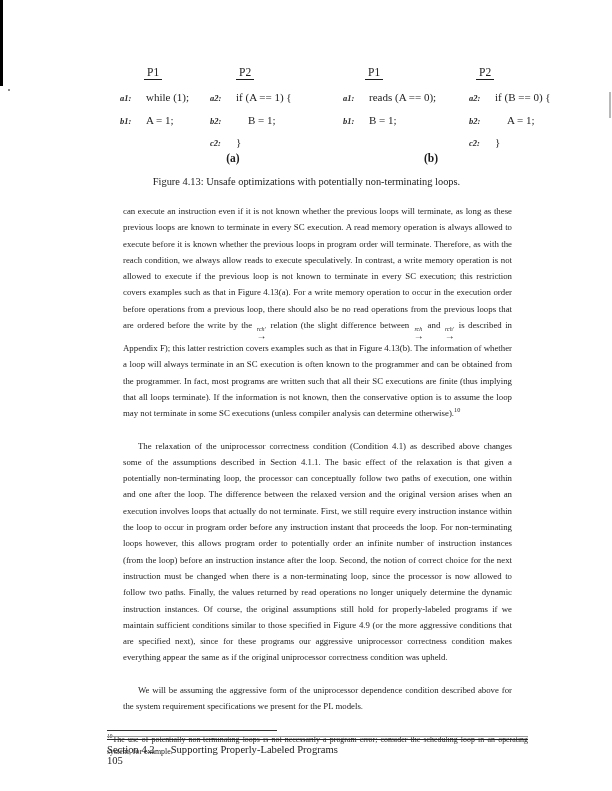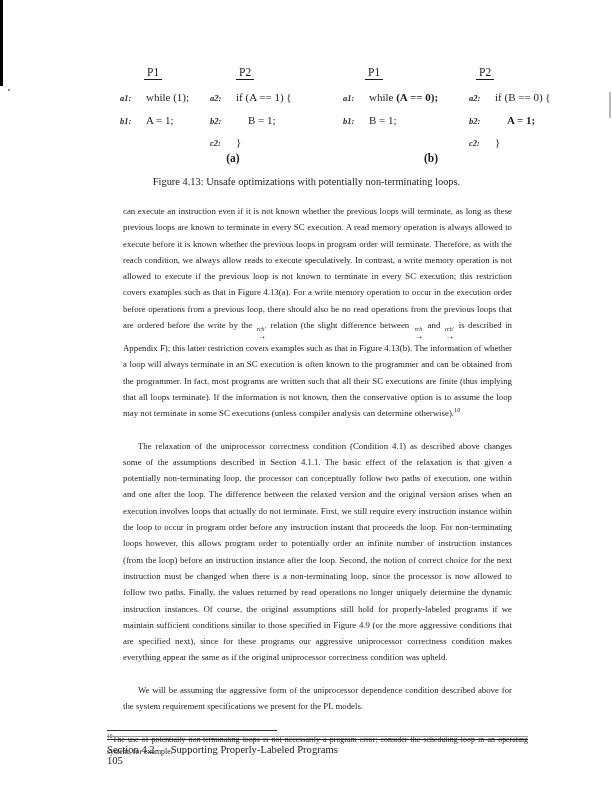--- a/index.html
+++ b/index.html
@@ -17,21 +17,21 @@
 
   
   .fig{position:relative;height:114px;}
   .fig-col{position:absolute;top:0;}
   .fig-header{display:inline-block;font-size:11.5px;border-bottom:1.2px solid #1c1c1c;
     padding:0 3px 1px 3px;margin-bottom:11px;}
   .fig-row{display:flex;align-items:flex-start;height:22.5px;}
   .tag{font-style:italic;font-size:8.5px;width:26px;flex:none;padding-top:2px;color:#2a2a2a;font-weight:bold;}
   .code{font-size:11px;white-space:pre;}
   .code.ind{padding-left:12px;}
-  .code b{font-weight:bold;}
+  .code b{font-weight:normal;}
   .fig-label{position:absolute;top:90px;transform:translateX(-50%);font-weight:bold;font-size:11.5px;}
 
   .caption{width:421px;margin:0 0 12px -11px;text-align:center;font-size:10.4px;}
 
   
   .para{margin:16px;font-size:8.8px;line-height:16.3px;text-align:justify;}
   .para.indented{text-indent:15px;}
   .fnref{font-size:6.2px;vertical-align:super;line-height:0;}
 
   
@@ -88,21 +88,21 @@
       <div class="fig-row">
           <span class="tag">c2:</span>
           <span class="code"><span>}</span><b></b></span>
         </div>
     </div>
 
     <div class="fig-col" style="left:236px">
       <div class="fig-header" style="margin-left:22px">P1</div>
       <div class="fig-row">
           <span class="tag">a1:</span>
-          <span class="code"><span>while </span><b>(A == 0);</b></span>
+          <span class="code"><span>reads </span><b>(A == 0);</b></span>
         </div>
       <div class="fig-row">
           <span class="tag">b1:</span>
           <span class="code"><span>B = 1;</span><b></b></span>
         </div>
     </div>
 
     <div class="fig-col" style="left:362px">
       <div class="fig-header" style="margin-left:7px">P2</div>
       <div class="fig-row">

